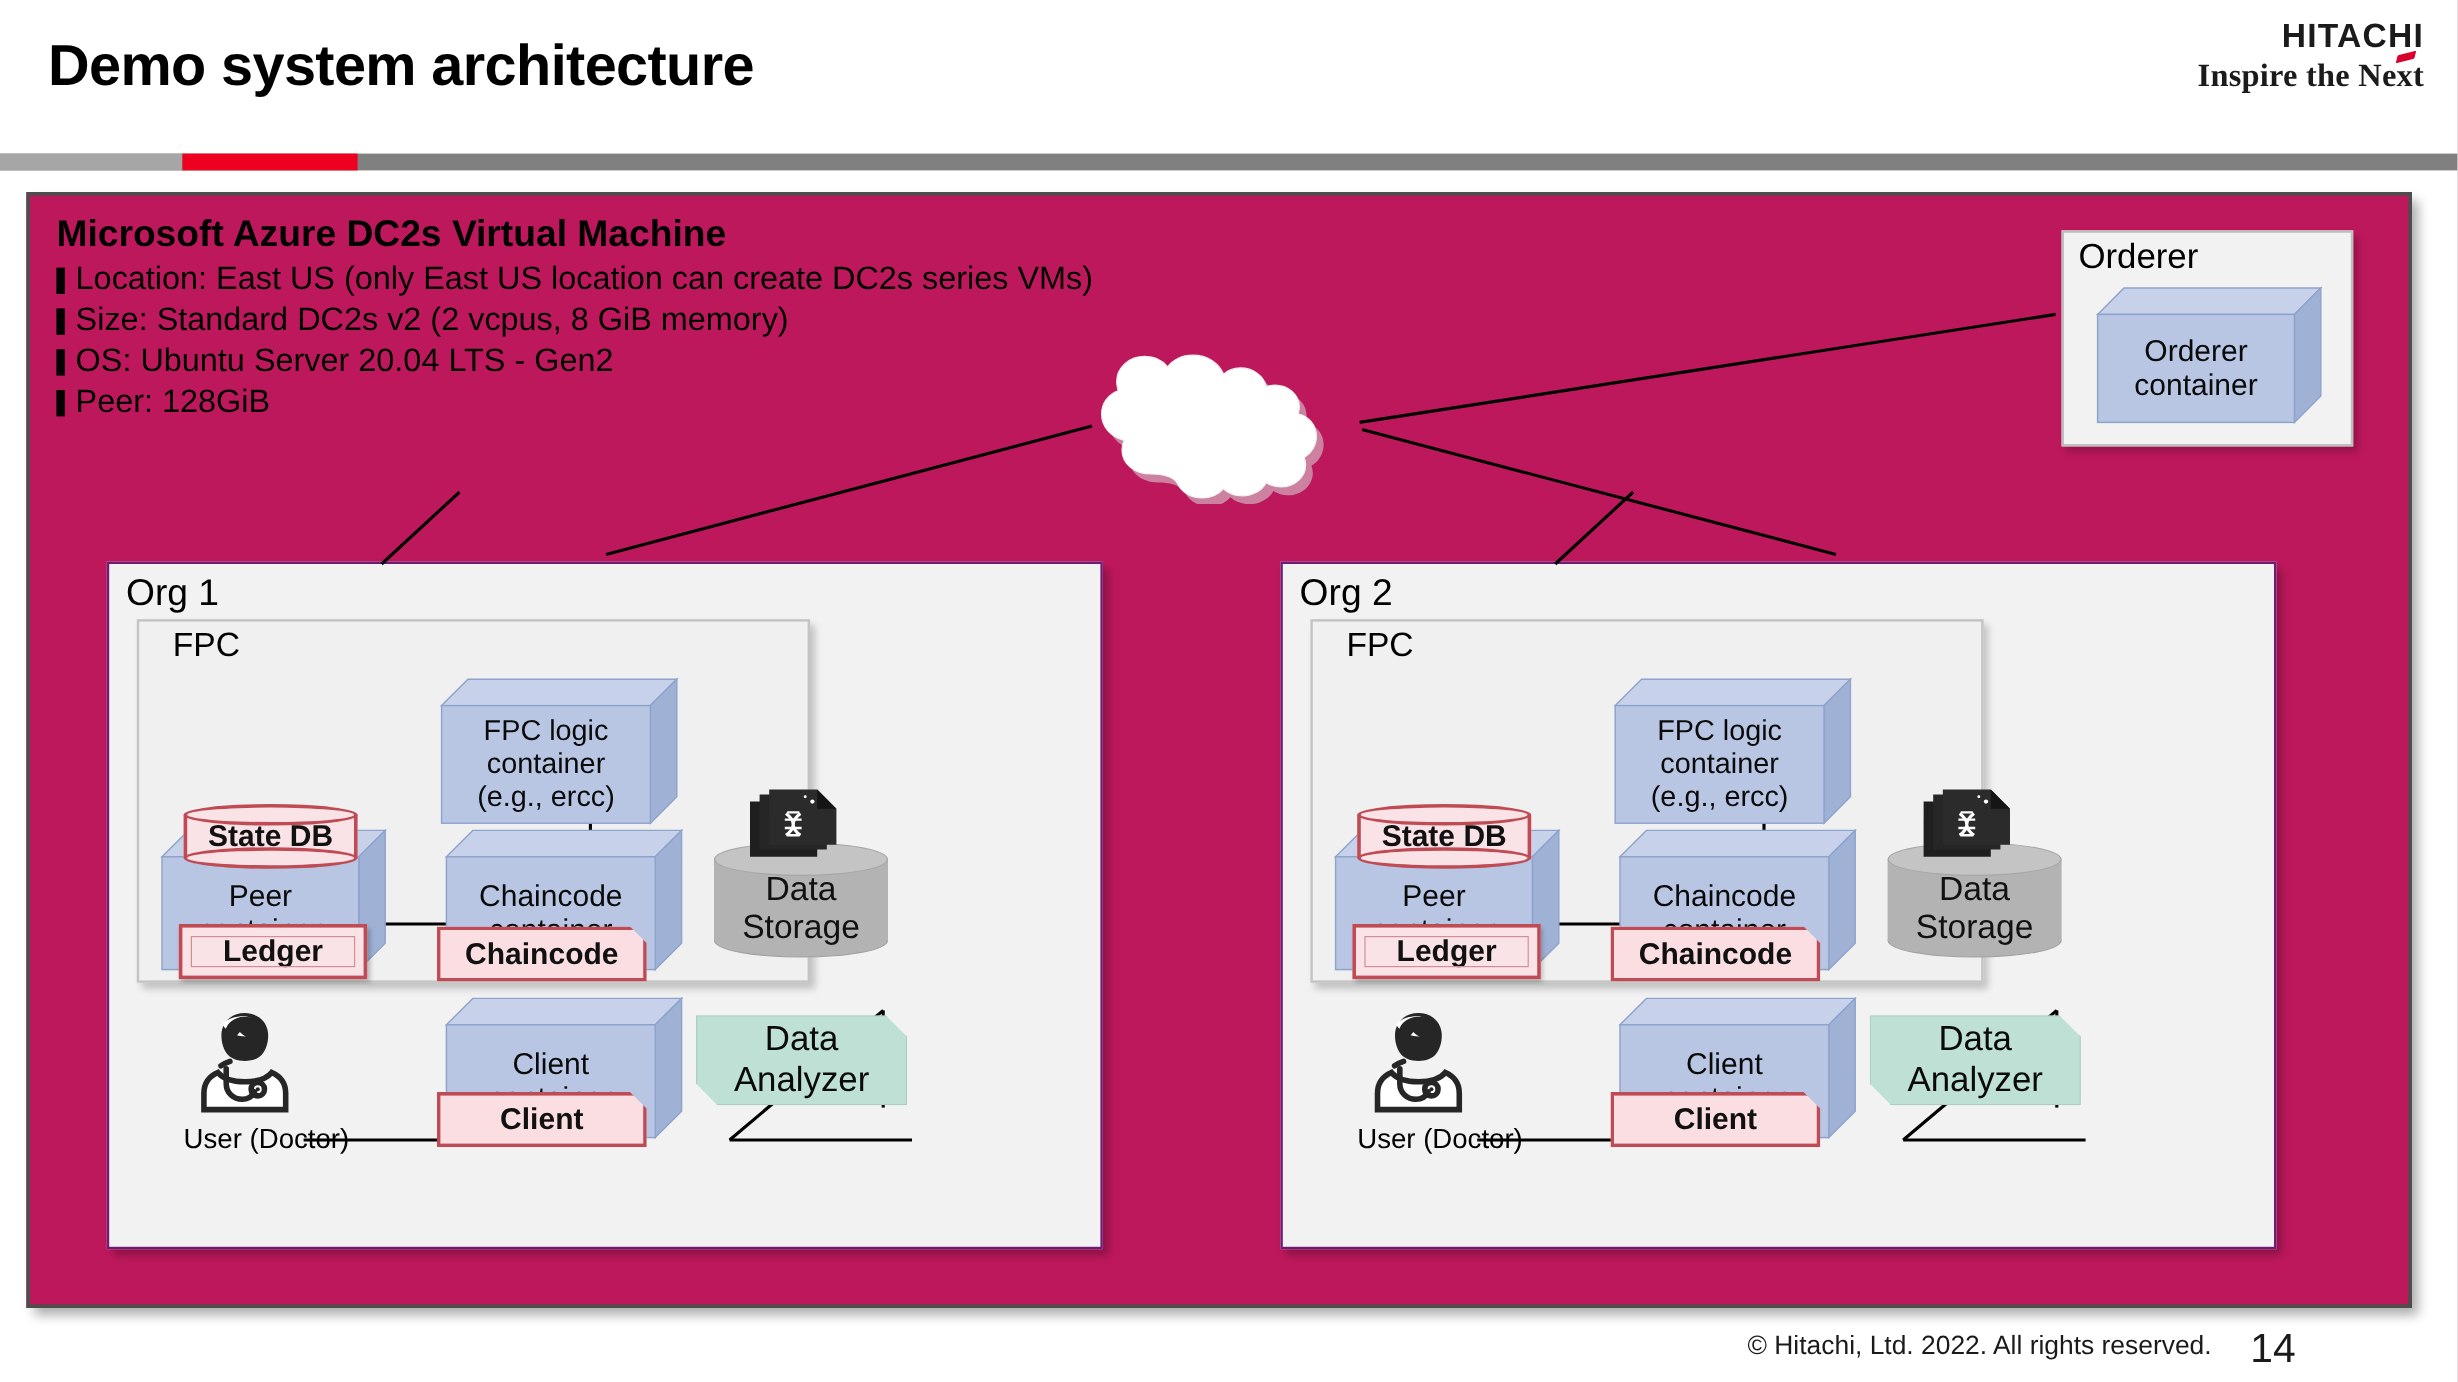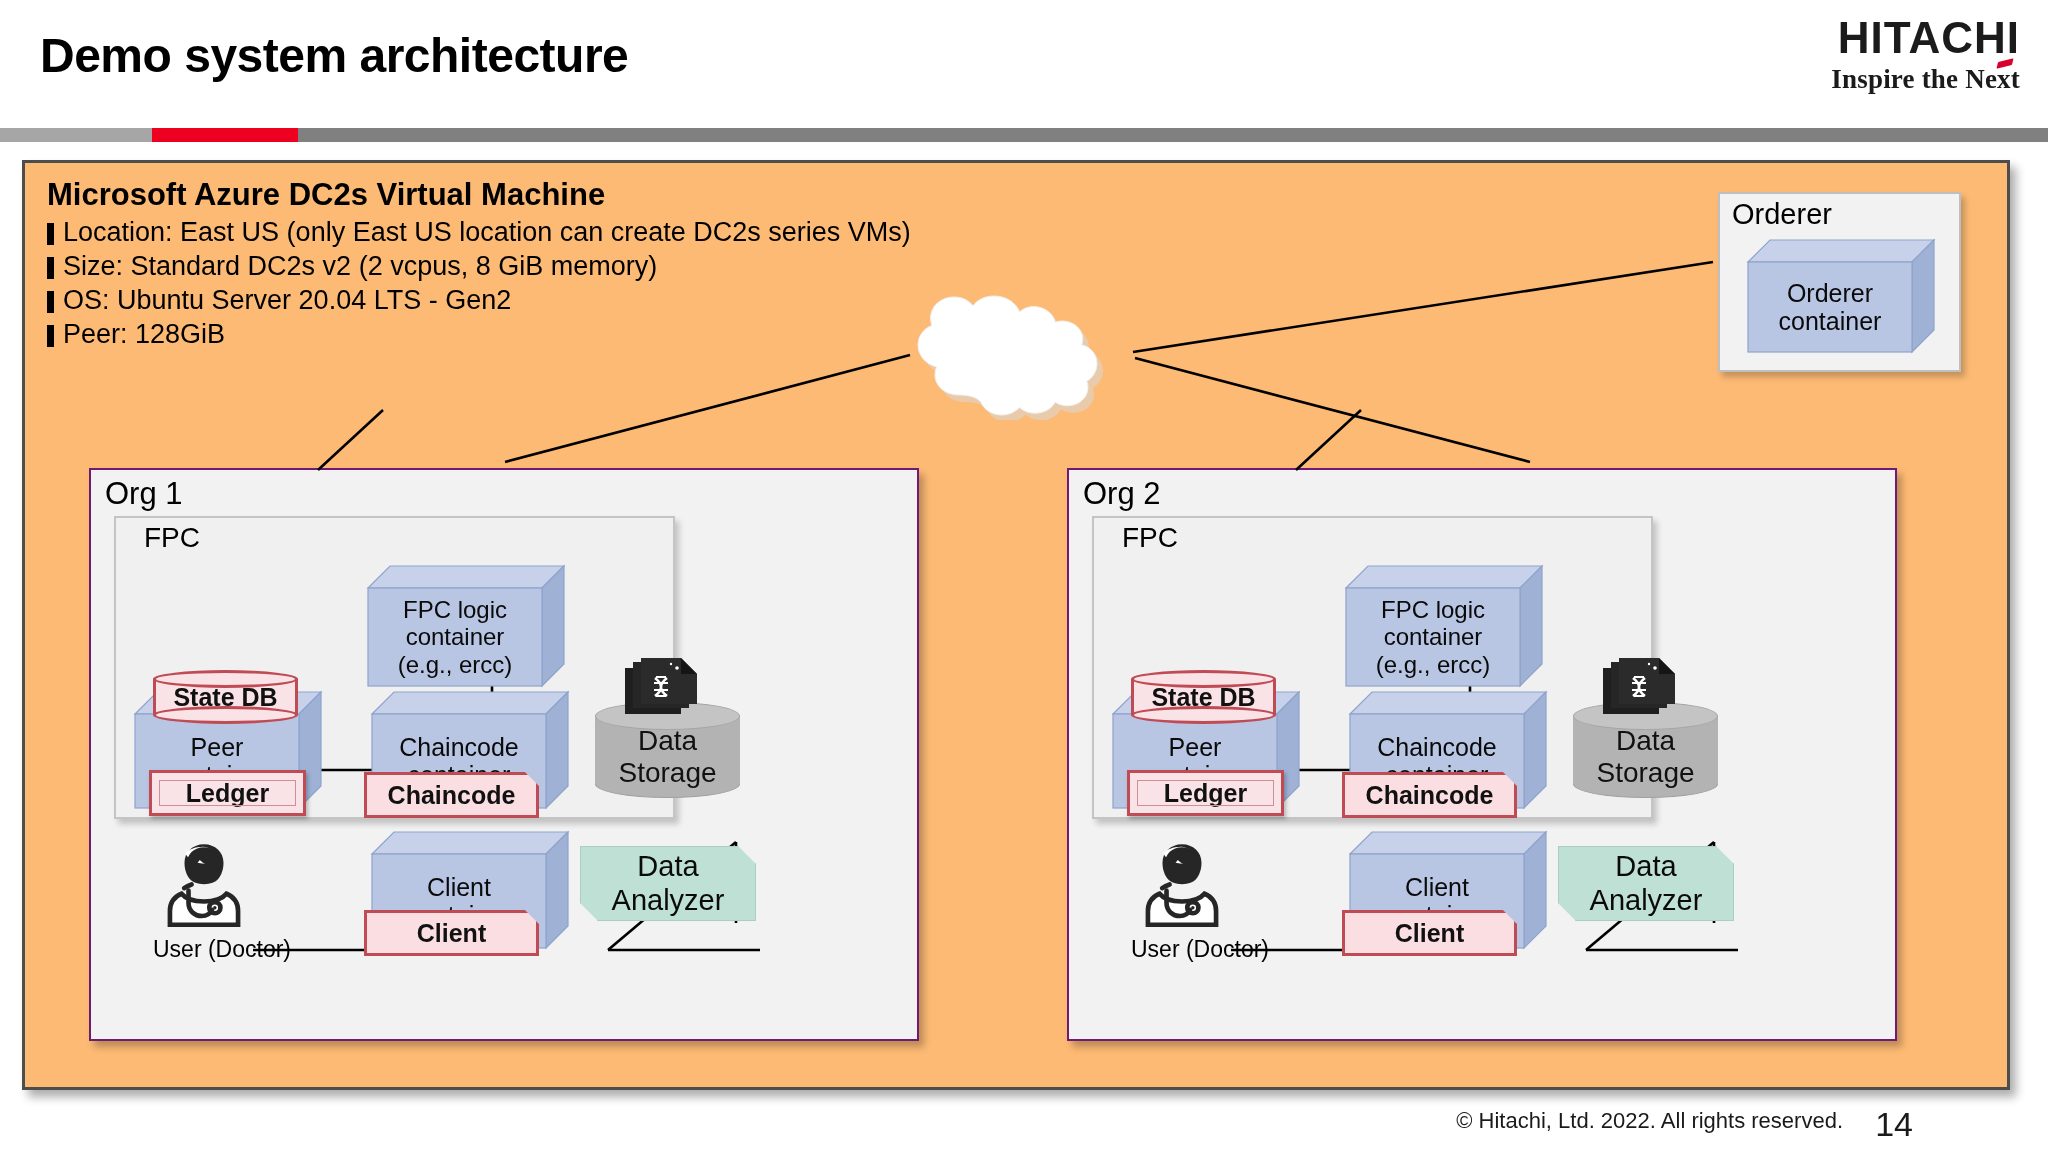--- a/index.html
+++ b/index.html
@@ -22,21 +22,21 @@
     color: #000000;
     letter-spacing: -0.5px;
   }
   #logo-block {
     position: absolute;
     right: 28px; top: 16px;
     text-align: right;
     color: #1b1b1b;
   }
   #logo-wordmark {
-    font-size: 44px;
+    font-size: 28px;
     font-weight: bold;
     letter-spacing: 1px;
     line-height: 1;
     font-family: "Liberation Sans", sans-serif;
   }
   #logo-tagline {
     position: relative;
     display: inline-block;
     font-family: Liberation Serif, serif;
     font-size: 27px;
@@ -69,21 +69,21 @@
     position: absolute; left: 152px; top: 0;
     width: 146px; height: 14px;
     background: #ee0020;
   }
 
   
   #vm-frame {
     position: absolute;
     left: 22px; top: 160px;
     width: 1988px; height: 930px;
-    background: #fdba74;
+    background: #be185d;
     border: 3px solid #4d4d4d;
     box-shadow: 6px 7px 9px rgba(0,0,0,0.32);
     box-sizing: border-box;
   }
 
   #vm-title {
     position: absolute;
     left: 22px; top: 14px;
     font-size: 31px;
     font-weight: bold;

